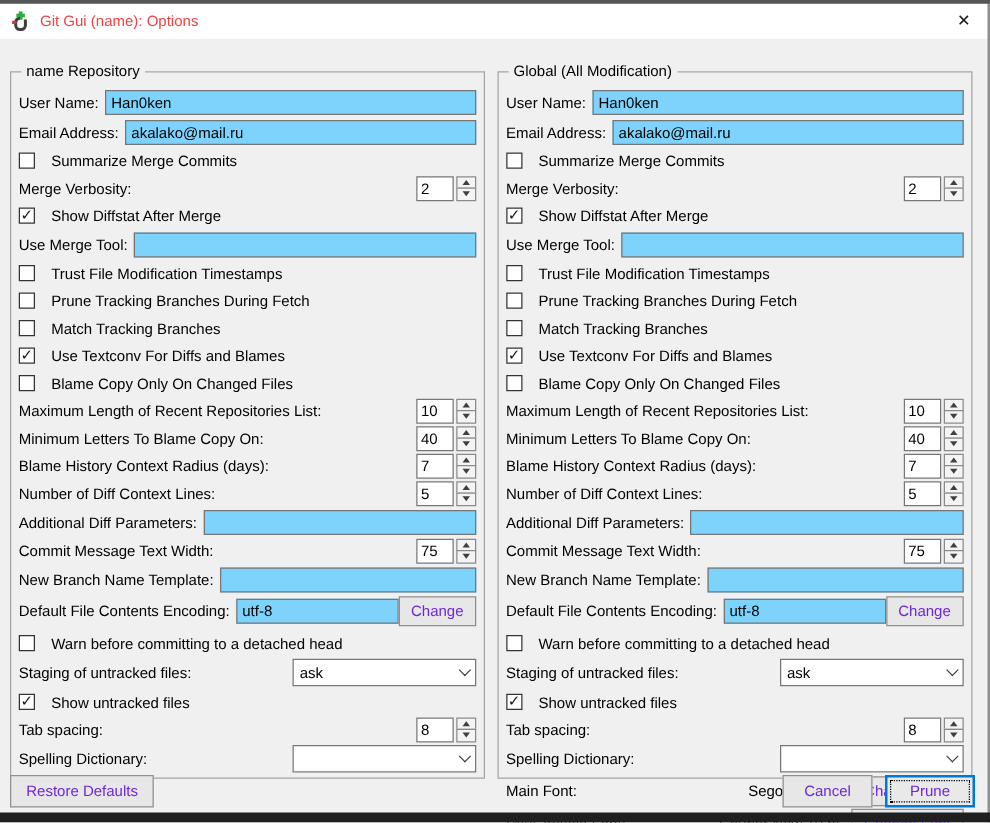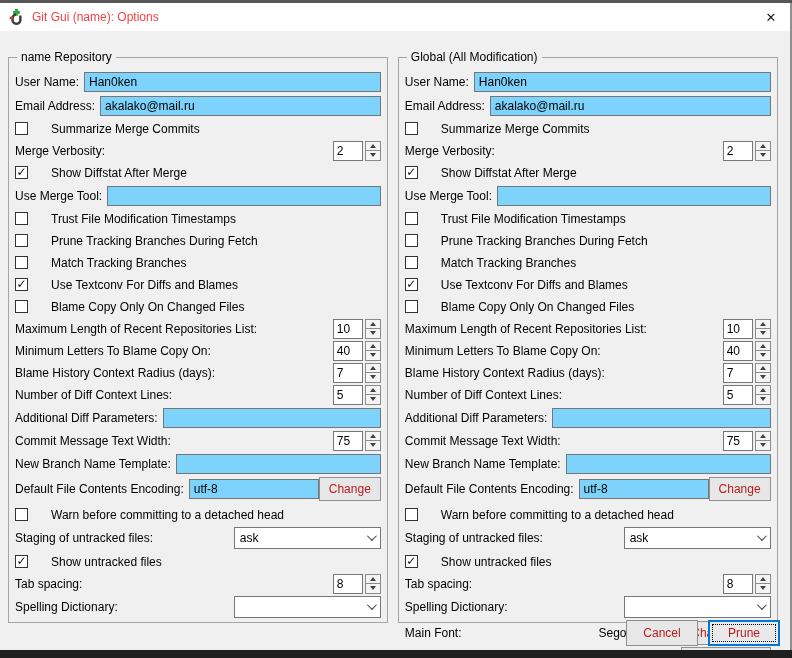--- a/index.html
+++ b/index.html
@@ -44,21 +44,21 @@
   .lbl { white-space:nowrap; }
 
   input.entry {
     flex:1; min-width:0; height:20px; border:1px solid #767676; background:#7dd3fc;
     font-family:"Liberation Sans", sans-serif; font-size:12px; padding:0 4px; margin-left:5px;
     border-radius:0; outline:none;
   }
   input.entry-fixed { flex:0 0 auto; width:130px; }
 
   
-  .cb-row { gap:23px; }
+  .cb-row { gap:13px; }
   .checkbox {
     width:13px; height:13px; border:1px solid #333; background:#fff;
     display:inline-flex; align-items:center; justify-content:center; flex:0 0 auto;
     position:relative;
   }
   .checkbox.checked::after {
     content:"✓"; font-size:12px; font-weight:bold; color:#111; line-height:1; margin-top:-1px;
   }
 
   
@@ -79,21 +79,21 @@
   
   .combo {
     width:147px; height:22px; border:1px solid #767676; background:#fff;
     display:flex; align-items:center; padding:0 6px 0 5px; flex:0 0 auto;
   }
   .combo .cval { flex:1; font-size:12px; }
   .chev { width:7px; height:7px; border-right:1.4px solid #3c3c3c; border-bottom:1.4px solid #3c3c3c; transform:rotate(45deg) translateY(-2px); flex:0 0 auto; }
 
   
   .btn {
-    font-family:"Liberation Sans", sans-serif; font-size:12px; color:#b91c1c;
+    font-family:"Liberation Sans", sans-serif; font-size:12px; color:#6d28d9;
     background:#e7e7e7; border:1px solid #8f8f8f; height:25px; padding:0 12px; cursor:default;
     border-radius:0;
   }
   .btn-small { height:24px; padding:0 9px; }
   .font-val { margin-right:6px; white-space:nowrap; }
 
   .footer {
     position:absolute; left:0; bottom:12px; width:792px;
     display:flex; align-items:center; padding:0 12px 0 8px;
   }
@@ -513,18 +513,19 @@
         <span class="grow"></span>
         <span class="font-val">Courier New 10 pt.</span>
         <button class="btn btn-small">Change Font</button>
       </div>
     </div>
 
   </div>
 </div>
 
 <div class="footer">
+  <button class="btn">Restore Defaults</button>
   <span class="spacer"></span>
   <button class="btn btn-cancel">Cancel</button>
   <button class="btn btn-save">Prune</button>
 </div>
 
 <div class="edge-bottom"></div>
 
 </body></html>

